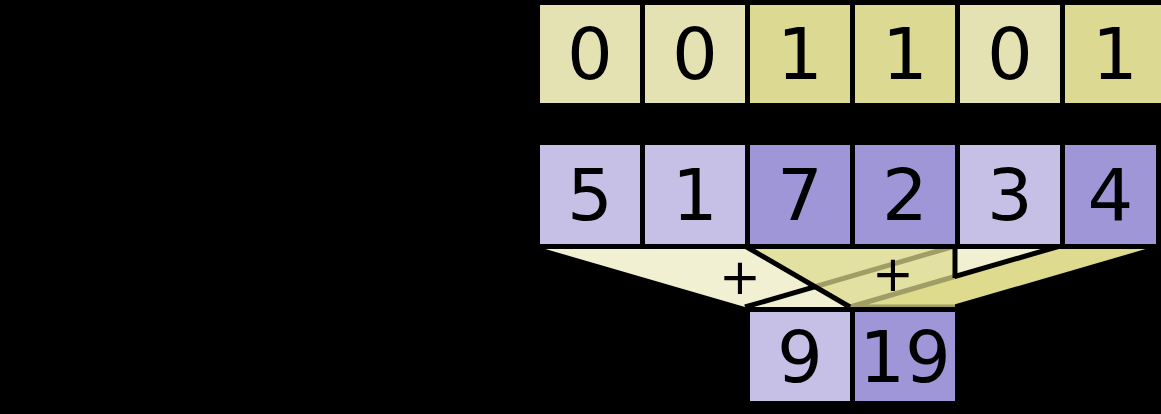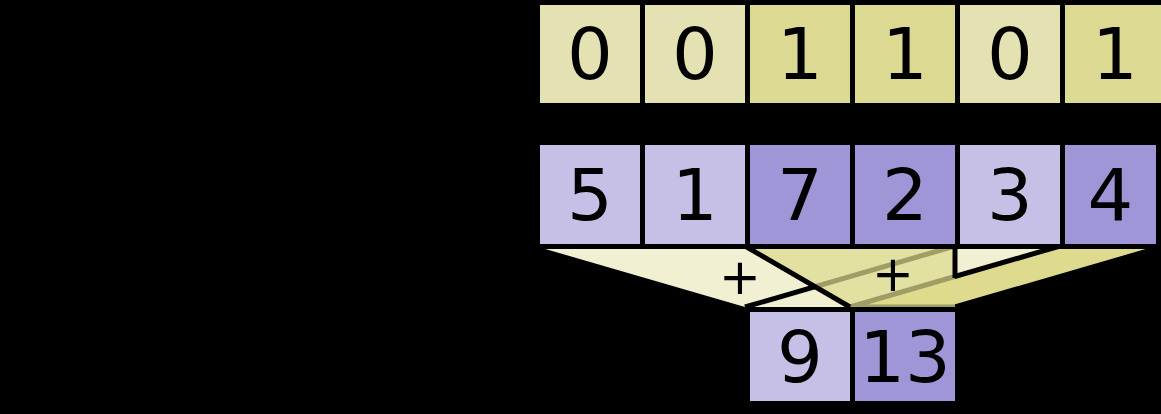--- a/index.html
+++ b/index.html
@@ -54,15 +54,15 @@
   <div class="cell row-mask c5 y1">1</div>
 
   <div class="cell row-val c0 p0">5</div>
   <div class="cell row-val c1 p0">1</div>
   <div class="cell row-val c2 p1">7</div>
   <div class="cell row-val c3 p1">2</div>
   <div class="cell row-val c4 p0">3</div>
   <div class="cell row-val c5 p1">4</div>
 
   <div class="cell row-res rc0 p0">9</div>
-  <div class="cell row-res rc1 p1">13</div>
+  <div class="cell row-res rc1 p1">19</div>
 
 </div>
 
 </body></html>

